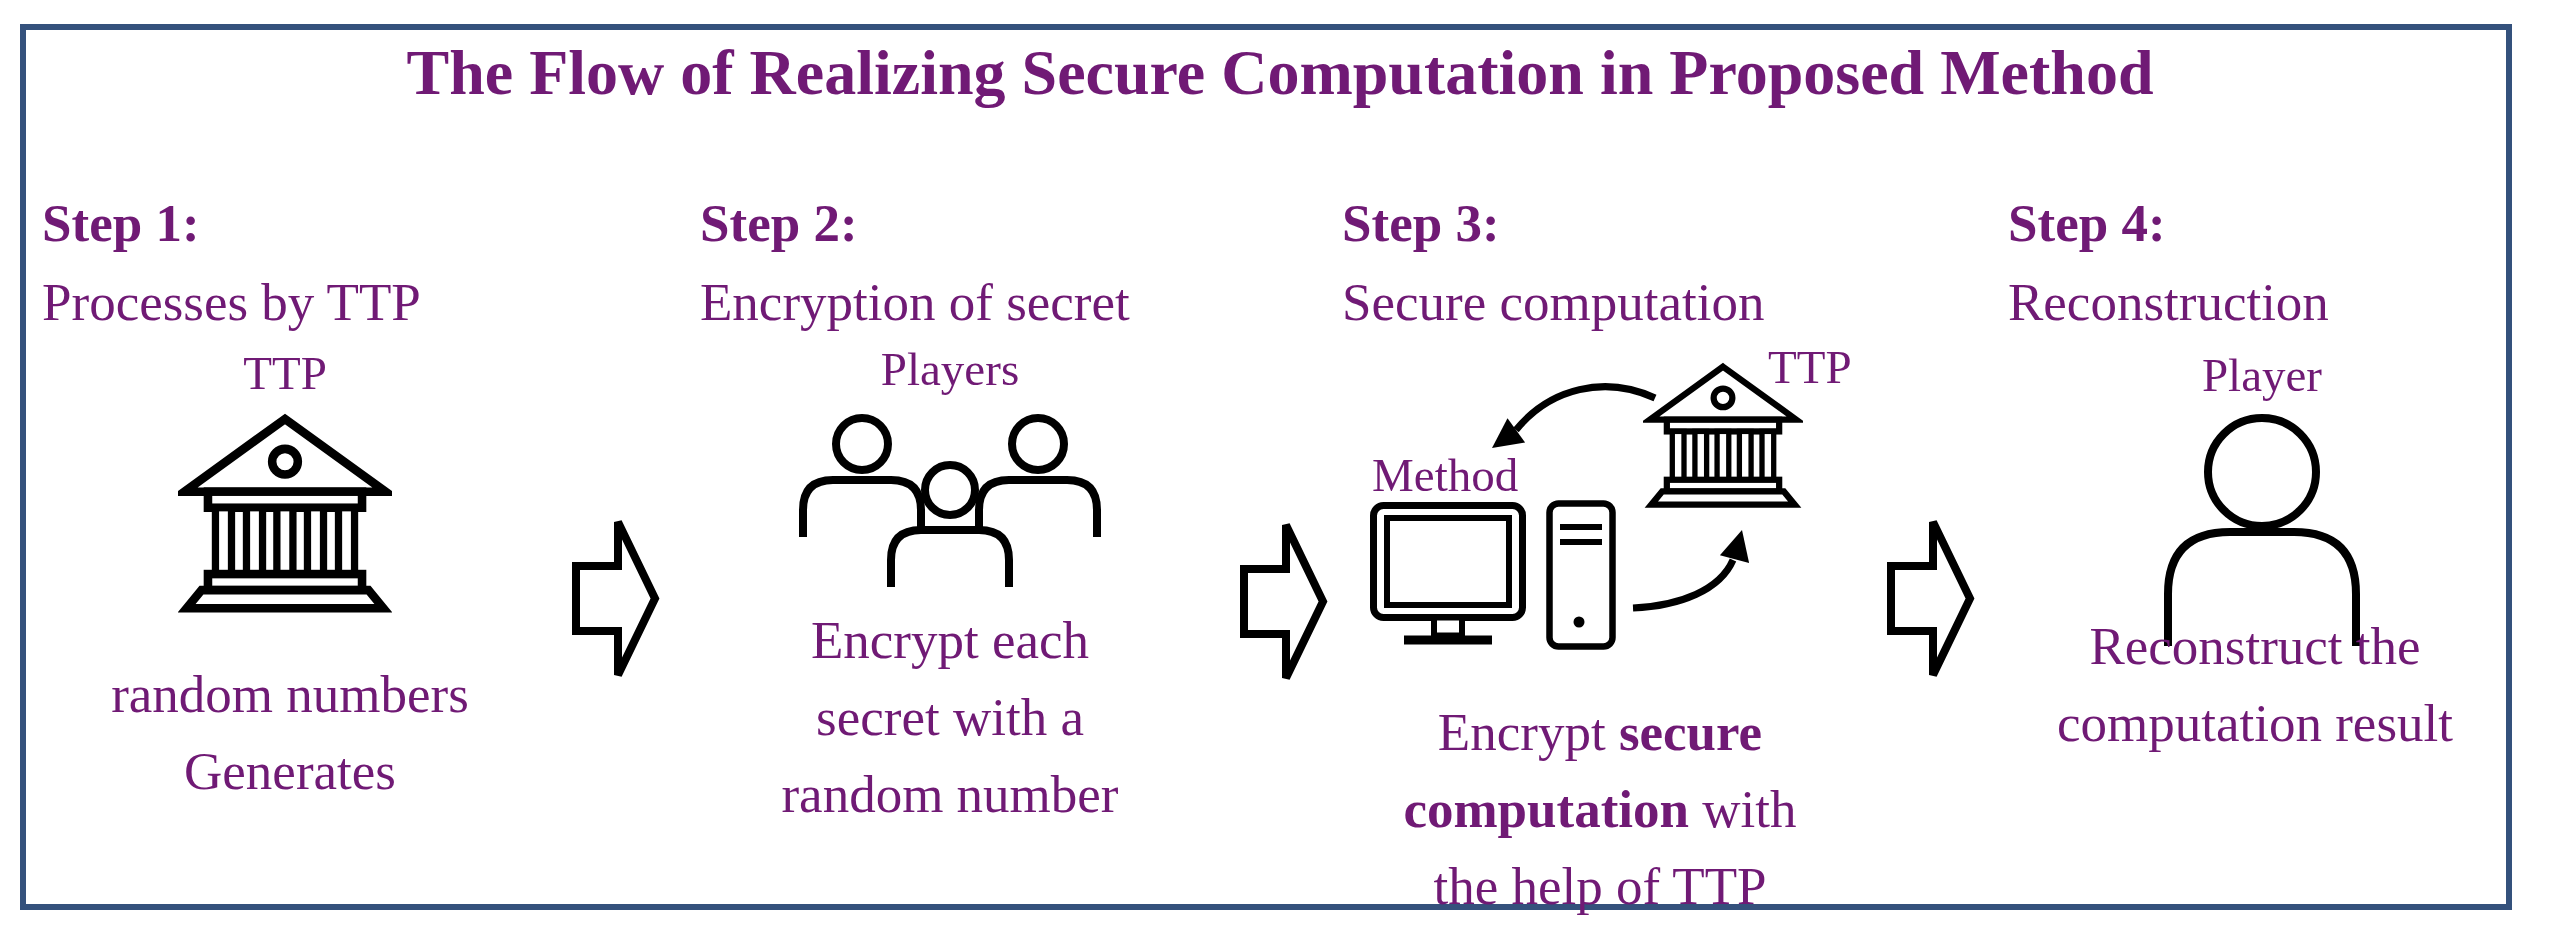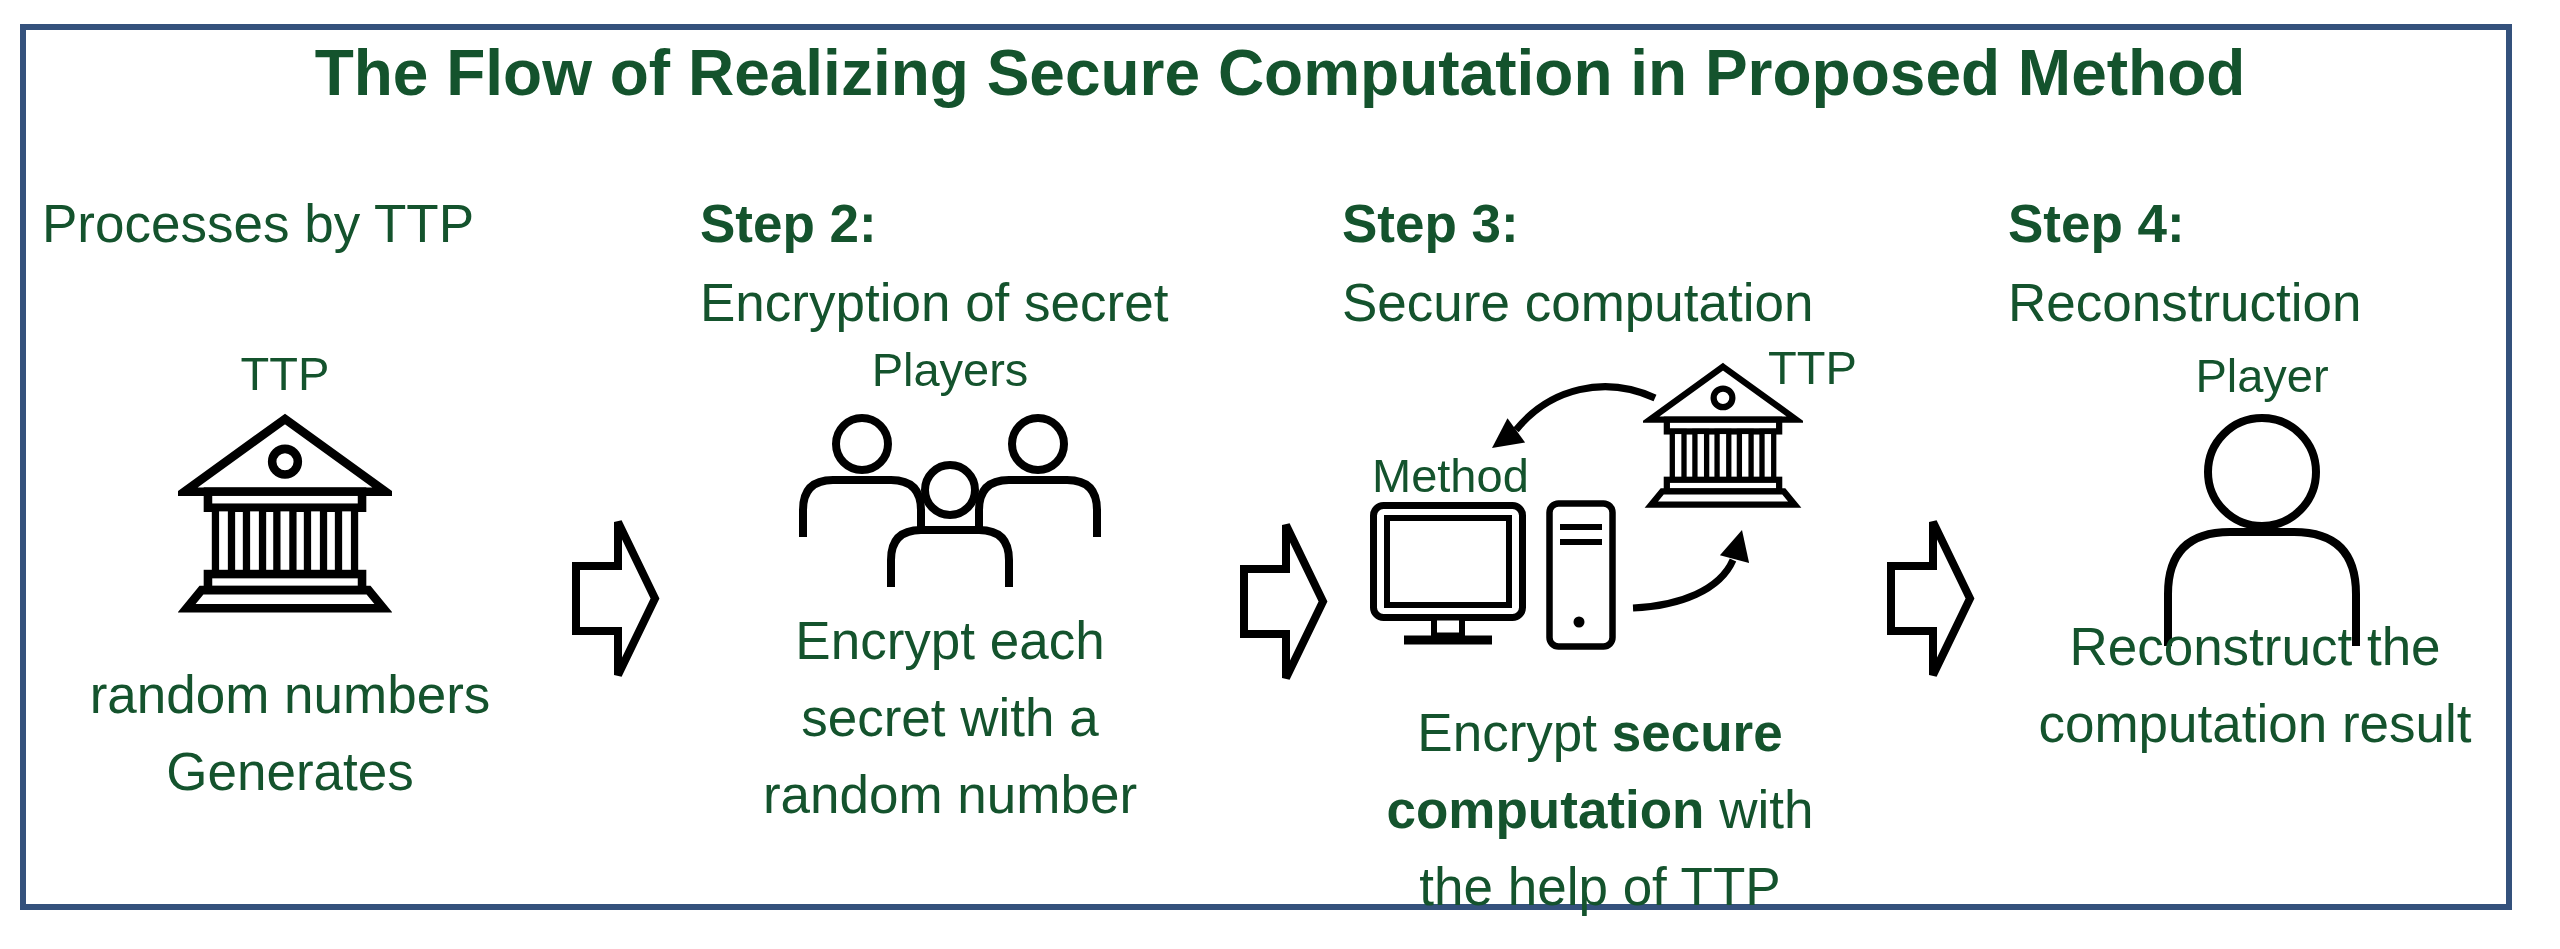--- a/index.html
+++ b/index.html
@@ -1,21 +1,21 @@
 <!DOCTYPE html>
 <html style="--frame_border: #34517c; --ink: #000000; --canvas: #ffffff;"><head>
 <meta charset="utf-8">
 <style>
   html,body{margin:0;padding:0;background:#ffffff;}
   .canvas{
     position:relative;
     width:2560px;height:949px;
     background:#ffffff;
-    font-family:Liberation Sans, sans-serif;
-    color:#14532d;
+    font-family:Liberation Serif, serif;
+    color:#701a75;
     overflow:hidden;
   }
   .frame{
     position:absolute;
     left:20px;top:24px;width:2480px;height:874px;
     border:6px solid var(--frame_border,#34517c);
     background:#ffffff;
   }
   .abs{position:absolute;}
   .title{
@@ -51,20 +51,21 @@
 </head>
 <body>
 
 <div class="canvas">
 
   <div class="frame abs"></div>
 
   <div class="abs title">The Flow of Realizing Secure Computation in Proposed Method</div>
 
   <div class="abs step-heading" style="left:42px;">
+    <div class="h1">Step 1:</div>
     <div class="h2">Processes by TTP</div>
   </div>
 
   <div class="abs icon-label" style="left:178px;top:346px;width:214px;">TTP</div>
 
   <svg class="abs" style="left:178px;top:412px;" width="214" height="215" viewBox="0 0 100 100">
     <polygon class="stroke" points="50,3 97,37 3,37" stroke-width="4"></polygon>
     <circle class="stroke" cx="50" cy="23" r="6" stroke-width="4"></circle>
     <rect class="stroke" x="14" y="37" width="72" height="7.5" stroke-width="4"></rect>
     <rect class="stroke" x="17.5" y="44.5" width="7.5" height="31" stroke-width="3.4"></rect>

